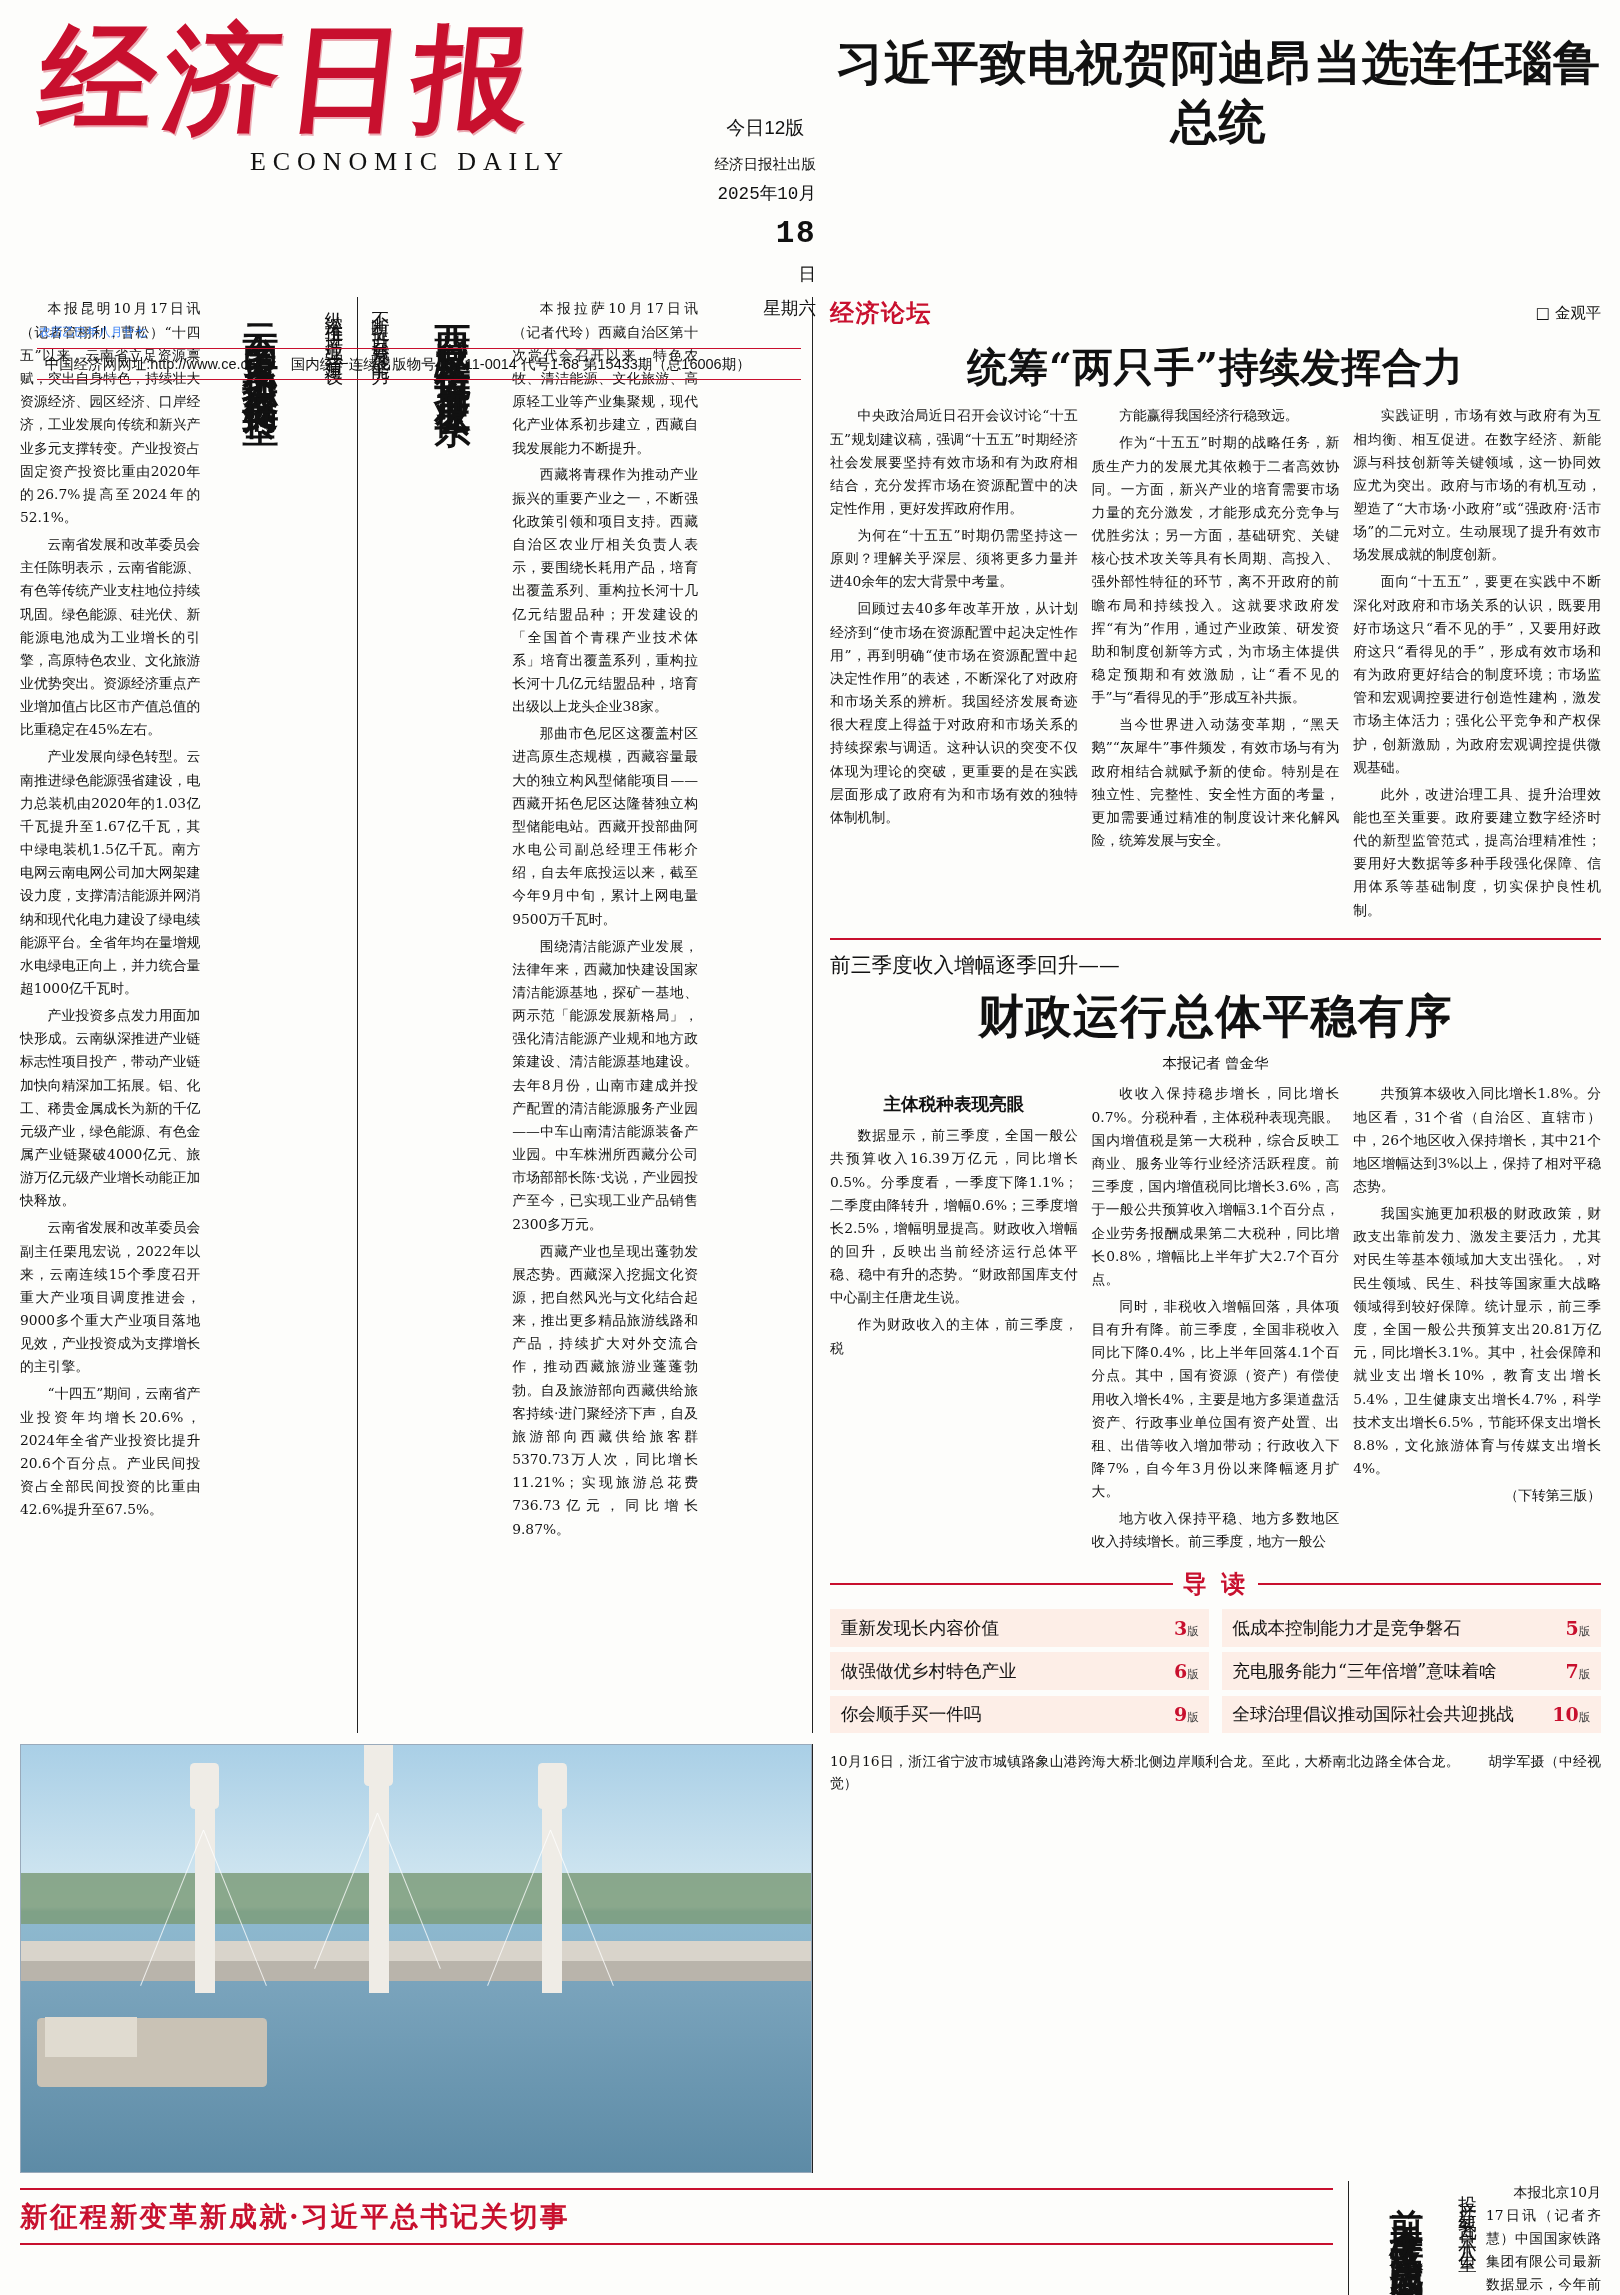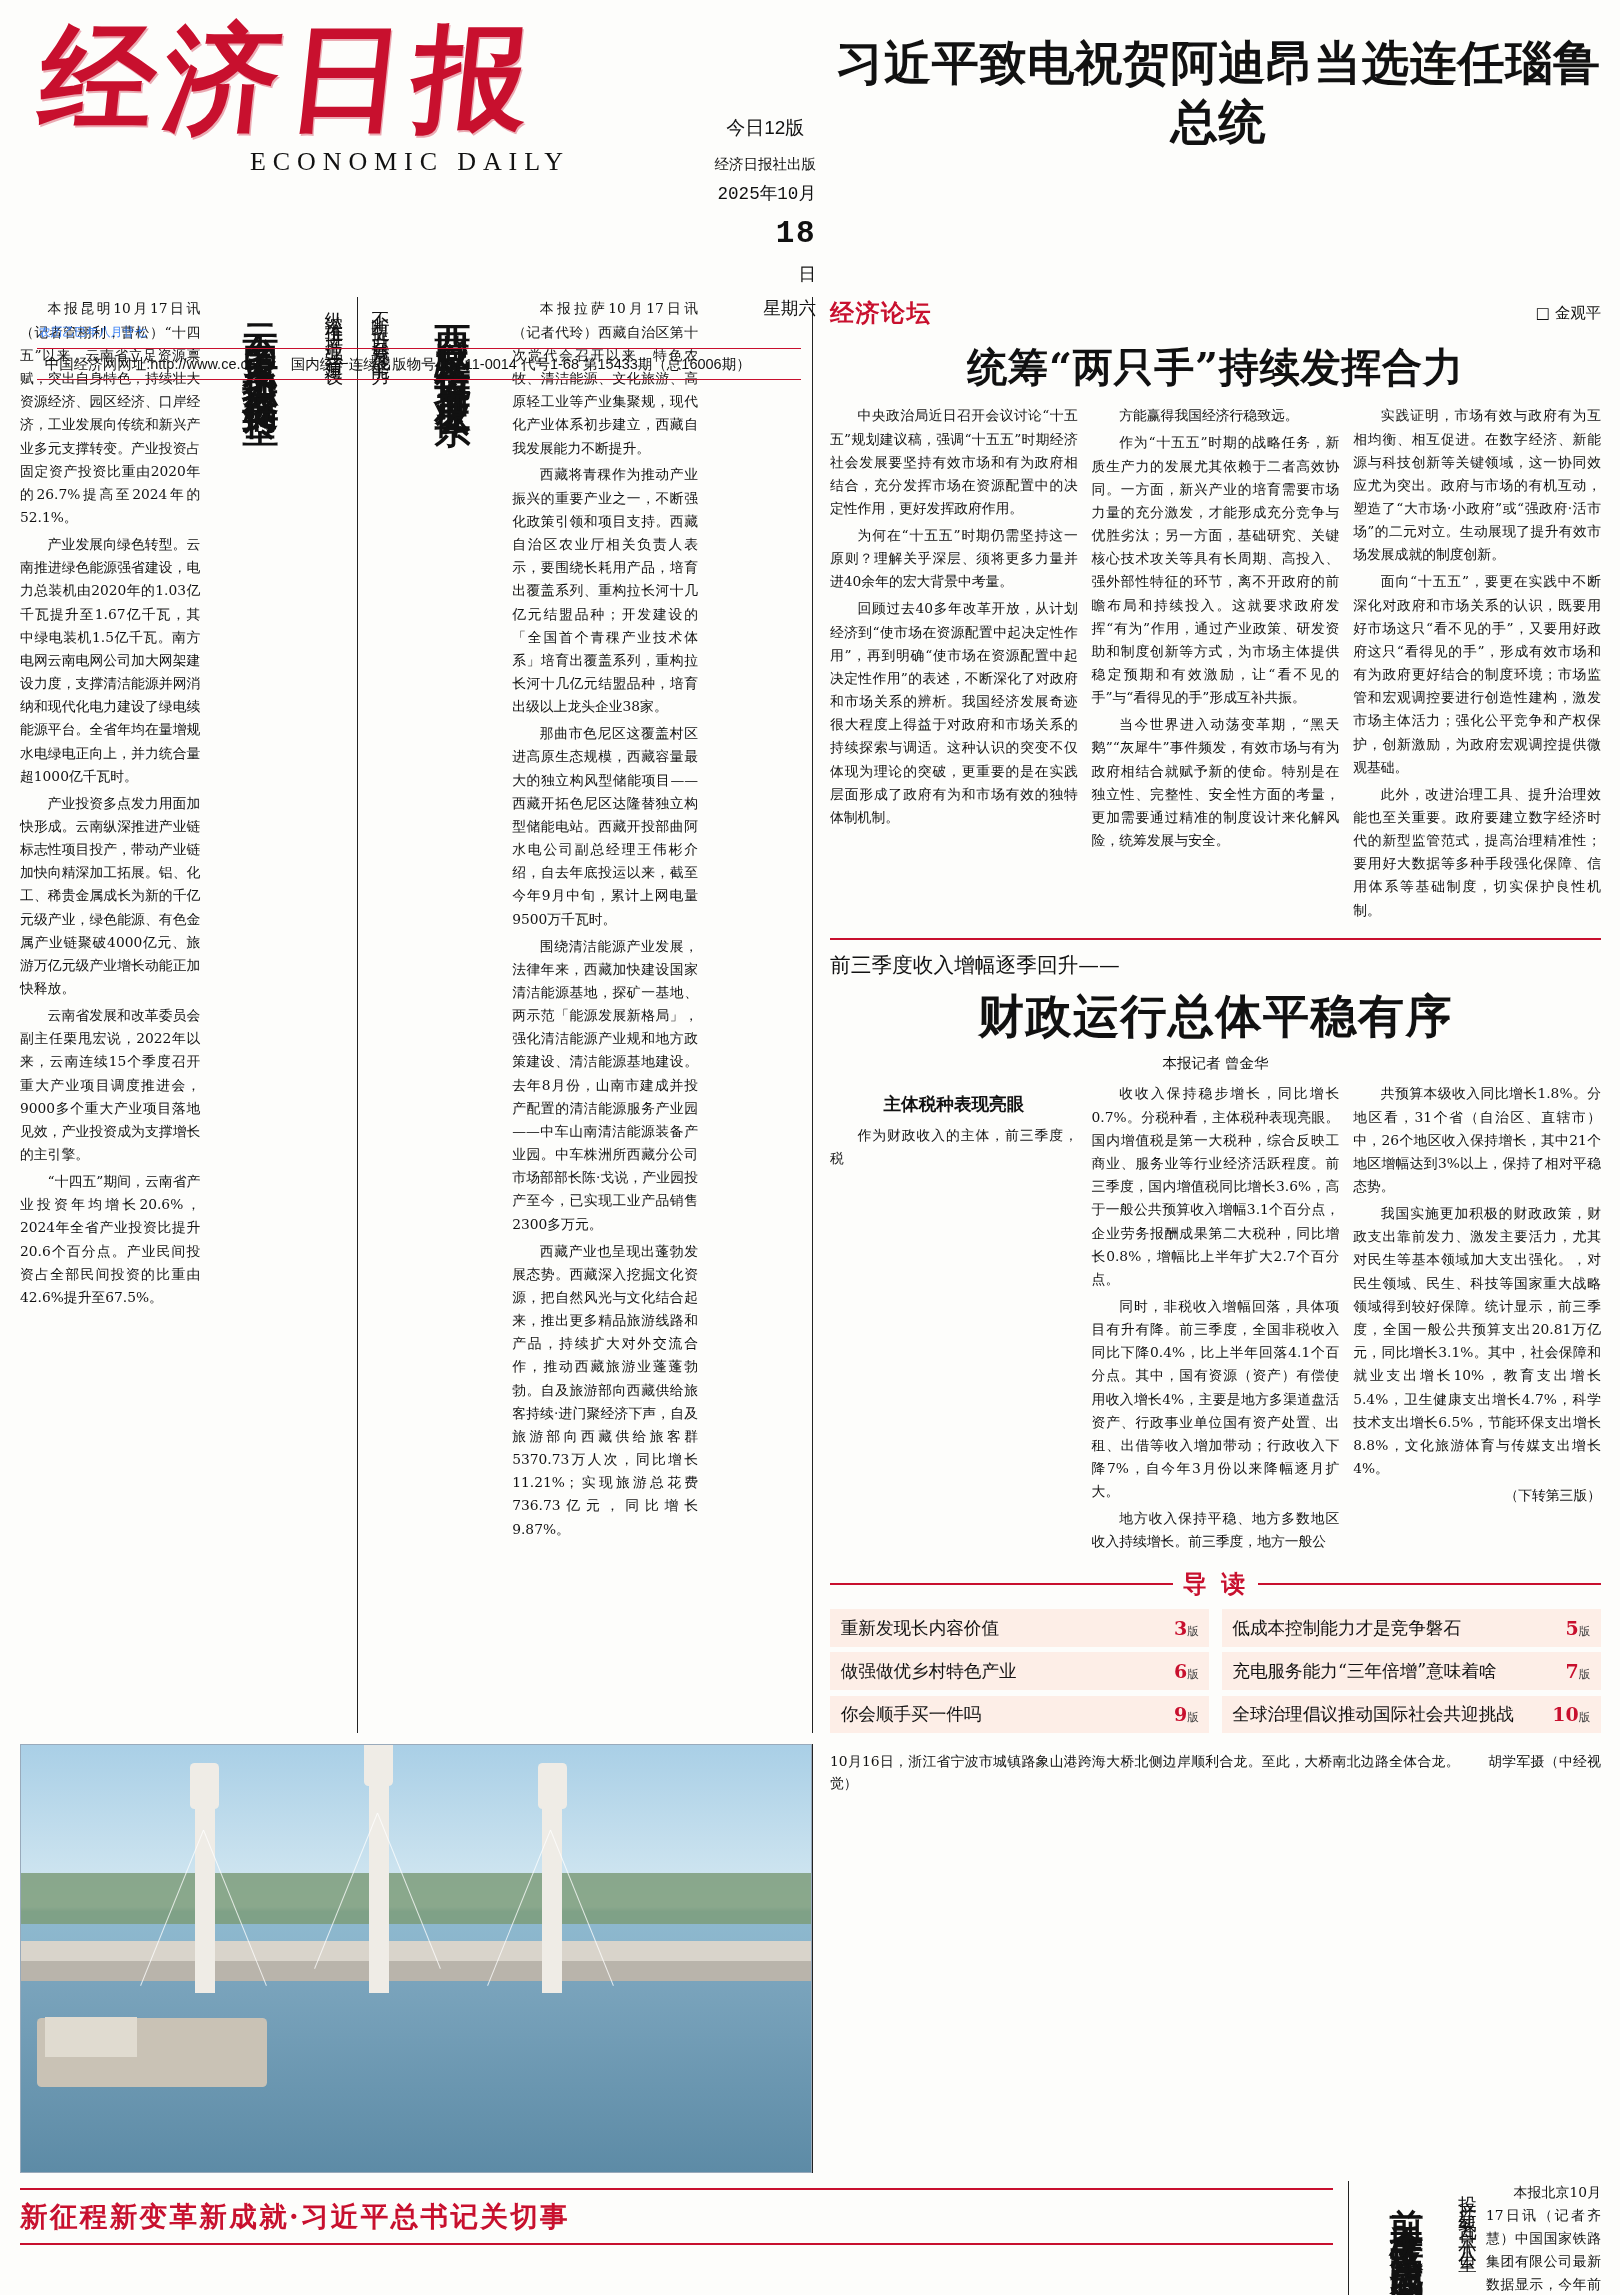--- a/index.html
+++ b/index.html
@@ -198,20 +198,21 @@
       <div class="lead-title">习近平致电祝贺阿迪昂当选连任瑙鲁总统</div>
     </div>
   </div>
 
   <div class="mid">
 
     <div style="width:792px; display:flex;">
 
       <div class="artcol" style="width:191px; padding-right:10.7px;">
         <p>本报昆明10月17日讯（记者管栩利，曹松）“十四五”以来，云南省立足资源禀赋，突出自身特色，持续壮大资源经济、园区经济、口岸经济，工业发展向传统和新兴产业多元支撑转变。产业投资占固定资产投资比重由2020年的26.7%提高至2024年的52.1%。</p>
+        <p>云南省发展和改革委员会主任陈明表示，云南省能源、有色等传统产业支柱地位持续巩固。绿色能源、硅光伏、新能源电池成为工业增长的引擎，高原特色农业、文化旅游业优势突出。资源经济重点产业增加值占比区市产值总值的比重稳定在45%左右。</p>
         <p>产业发展向绿色转型。云南推进绿色能源强省建设，电力总装机由2020年的1.03亿千瓦提升至1.67亿千瓦，其中绿电装机1.5亿千瓦。南方电网云南电网公司加大网架建设力度，支撑清洁能源并网消纳和现代化电力建设了绿电续能源平台。全省年均在量增规水电绿电正向上，并力统合量超1000亿千瓦时。</p>
         <p>产业投资多点发力用面加快形成。云南纵深推进产业链标志性项目投产，带动产业链加快向精深加工拓展。铝、化工、稀贵金属成长为新的千亿元级产业，绿色能源、有色金属产业链聚破4000亿元、旅游万亿元级产业增长动能正加快释放。</p>
         <p>云南省发展和改革委员会副主任栗甩宏说，2022年以来，云南连续15个季度召开重大产业项目调度推进会，9000多个重大产业项目落地见效，产业投资成为支撑增长的主引擎。</p>
         <p>“十四五”期间，云南省产业投资年均增长20.6%，2024年全省产业投资比提升20.6个百分点。产业民间投资占全部民间投资的比重由42.6%提升至67.5%。</p>
       </div>
 
       <div style="width:100px; display:flex; justify-content:center;">
         <div class="vtitle v-yunnan">云南多点发力抓投资促转型</div>
       </div>
       <div style="width:46px; display:flex; justify-content:center;">
@@ -261,20 +262,21 @@
 
       <div class="rule-red" style="margin:12.3px 0 10.7px;"></div>
 
       <div class="kicker">前三季度收入增幅逐季回升——</div>
       <div class="fin-title">财政运行总体平稳有序</div>
       <div class="reporter">本报记者  曾金华</div>
 
       <div class="forum-cols artcol">
         <div>
           <div class="subhead">主体税种表现亮眼</div>
+          <p>数据显示，前三季度，全国一般公共预算收入16.39万亿元，同比增长0.5%。分季度看，一季度下降1.1%；二季度由降转升，增幅0.6%；三季度增长2.5%，增幅明显提高。财政收入增幅的回升，反映出当前经济运行总体平稳、稳中有升的态势。“财政部国库支付中心副主任唐龙生说。</p>
           <p>作为财政收入的主体，前三季度，税</p>
         </div>
         <div>
           <p>收收入保持稳步增长，同比增长0.7%。分税种看，主体税种表现亮眼。国内增值税是第一大税种，综合反映工商业、服务业等行业经济活跃程度。前三季度，国内增值税同比增长3.6%，高于一般公共预算收入增幅3.1个百分点，企业劳务报酬成果第二大税种，同比增长0.8%，增幅比上半年扩大2.7个百分点。</p>
           <p>同时，非税收入增幅回落，具体项目有升有降。前三季度，全国非税收入同比下降0.4%，比上半年回落4.1个百分点。其中，国有资源（资产）有偿使用收入增长4%，主要是地方多渠道盘活资产、行政事业单位国有资产处置、出租、出借等收入增加带动；行政收入下降7%，自今年3月份以来降幅逐月扩大。</p>
           <p>地方收入保持平稳、地方多数地区收入持续增长。前三季度，地方一般公</p>
         </div>
         <div>
           <p>共预算本级收入同比增长1.8%。分地区看，31个省（自治区、直辖市）中，26个地区收入保持增长，其中21个地区增幅达到3%以上，保持了相对平稳态势。</p>
           <p>我国实施更加积极的财政政策，财政支出靠前发力、激发主要活力，尤其对民生等基本领域加大支出强化。，对民生领域、民生、科技等国家重大战略领域得到较好保障。统计显示，前三季度，全国一般公共预算支出20.81万亿元，同比增长3.1%。其中，社会保障和就业支出增长10%，教育支出增长5.4%，卫生健康支出增长4.7%，科学技术支出增长6.5%，节能环保支出增长8.8%，文化旅游体育与传媒支出增长4%。</p>

